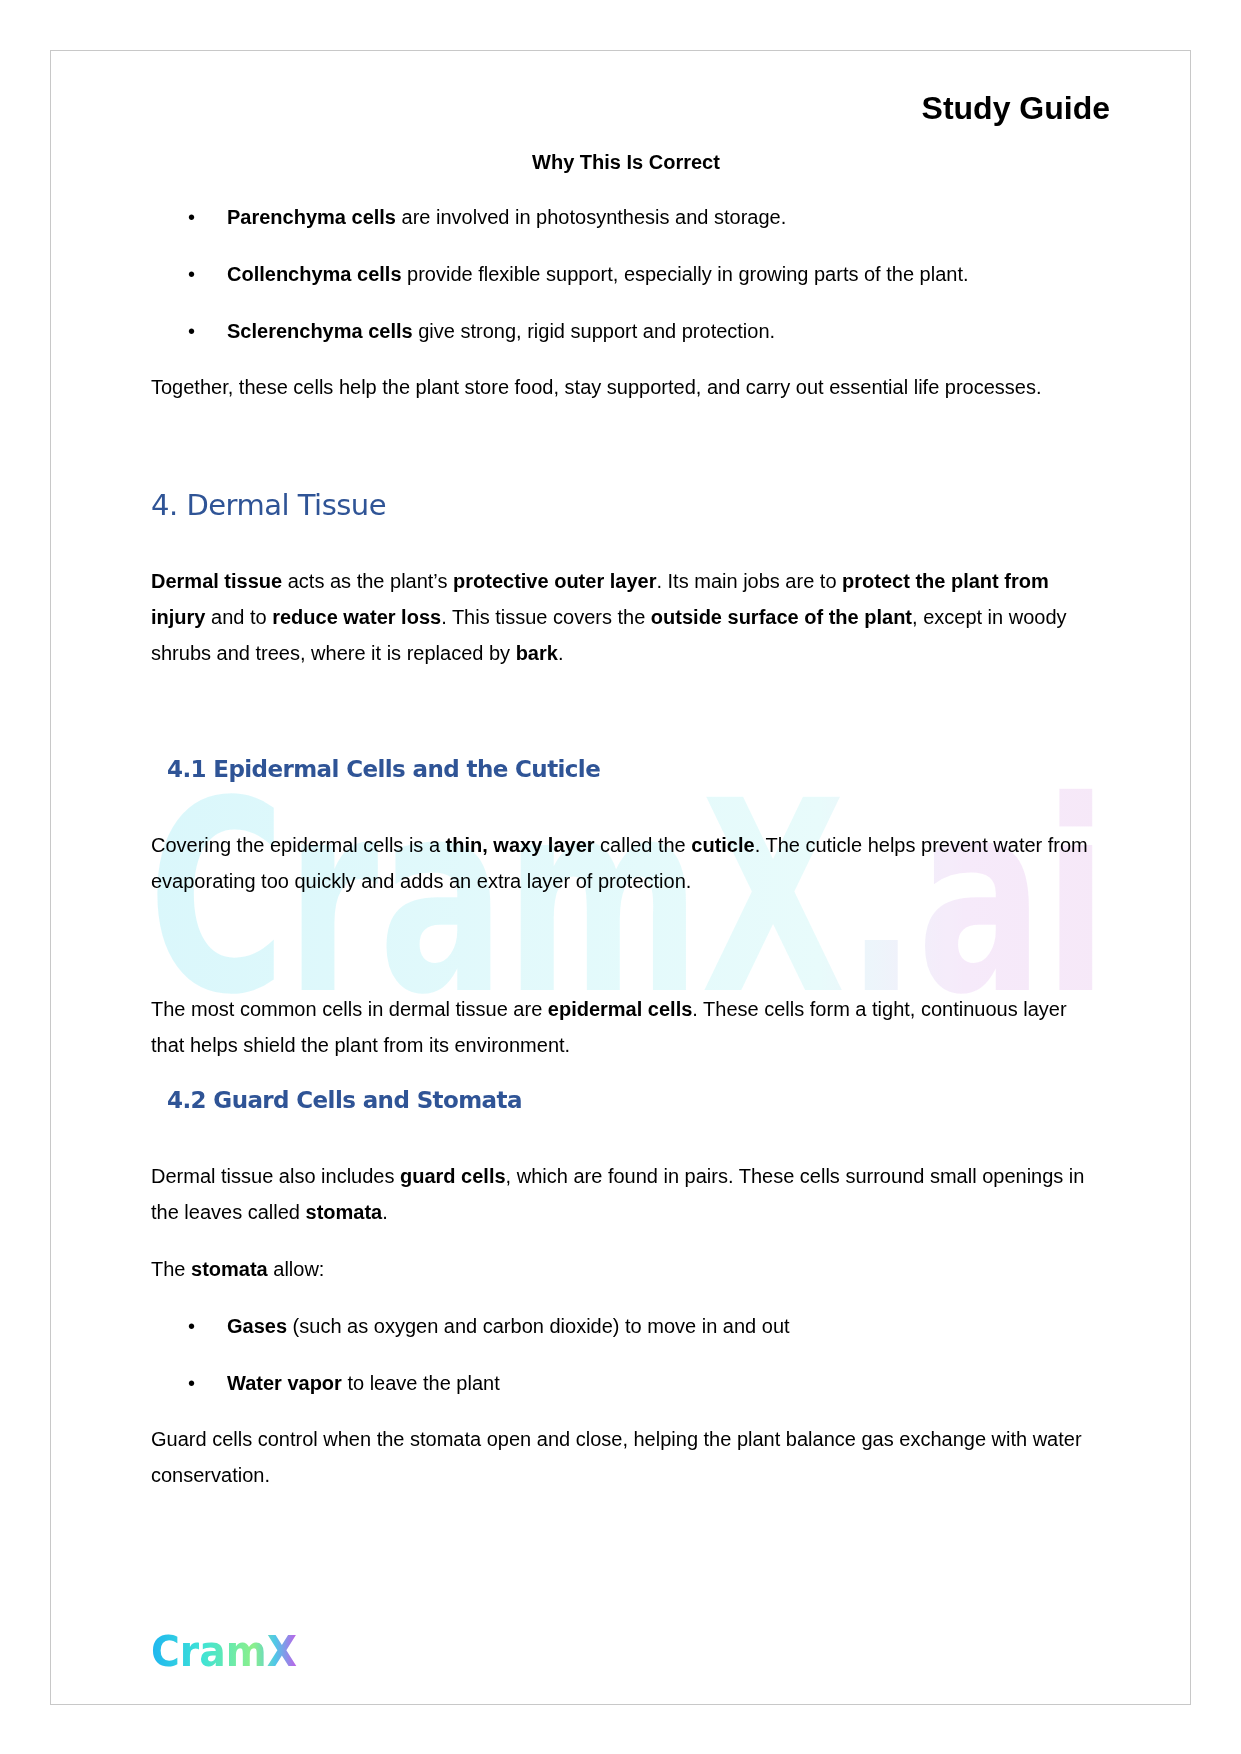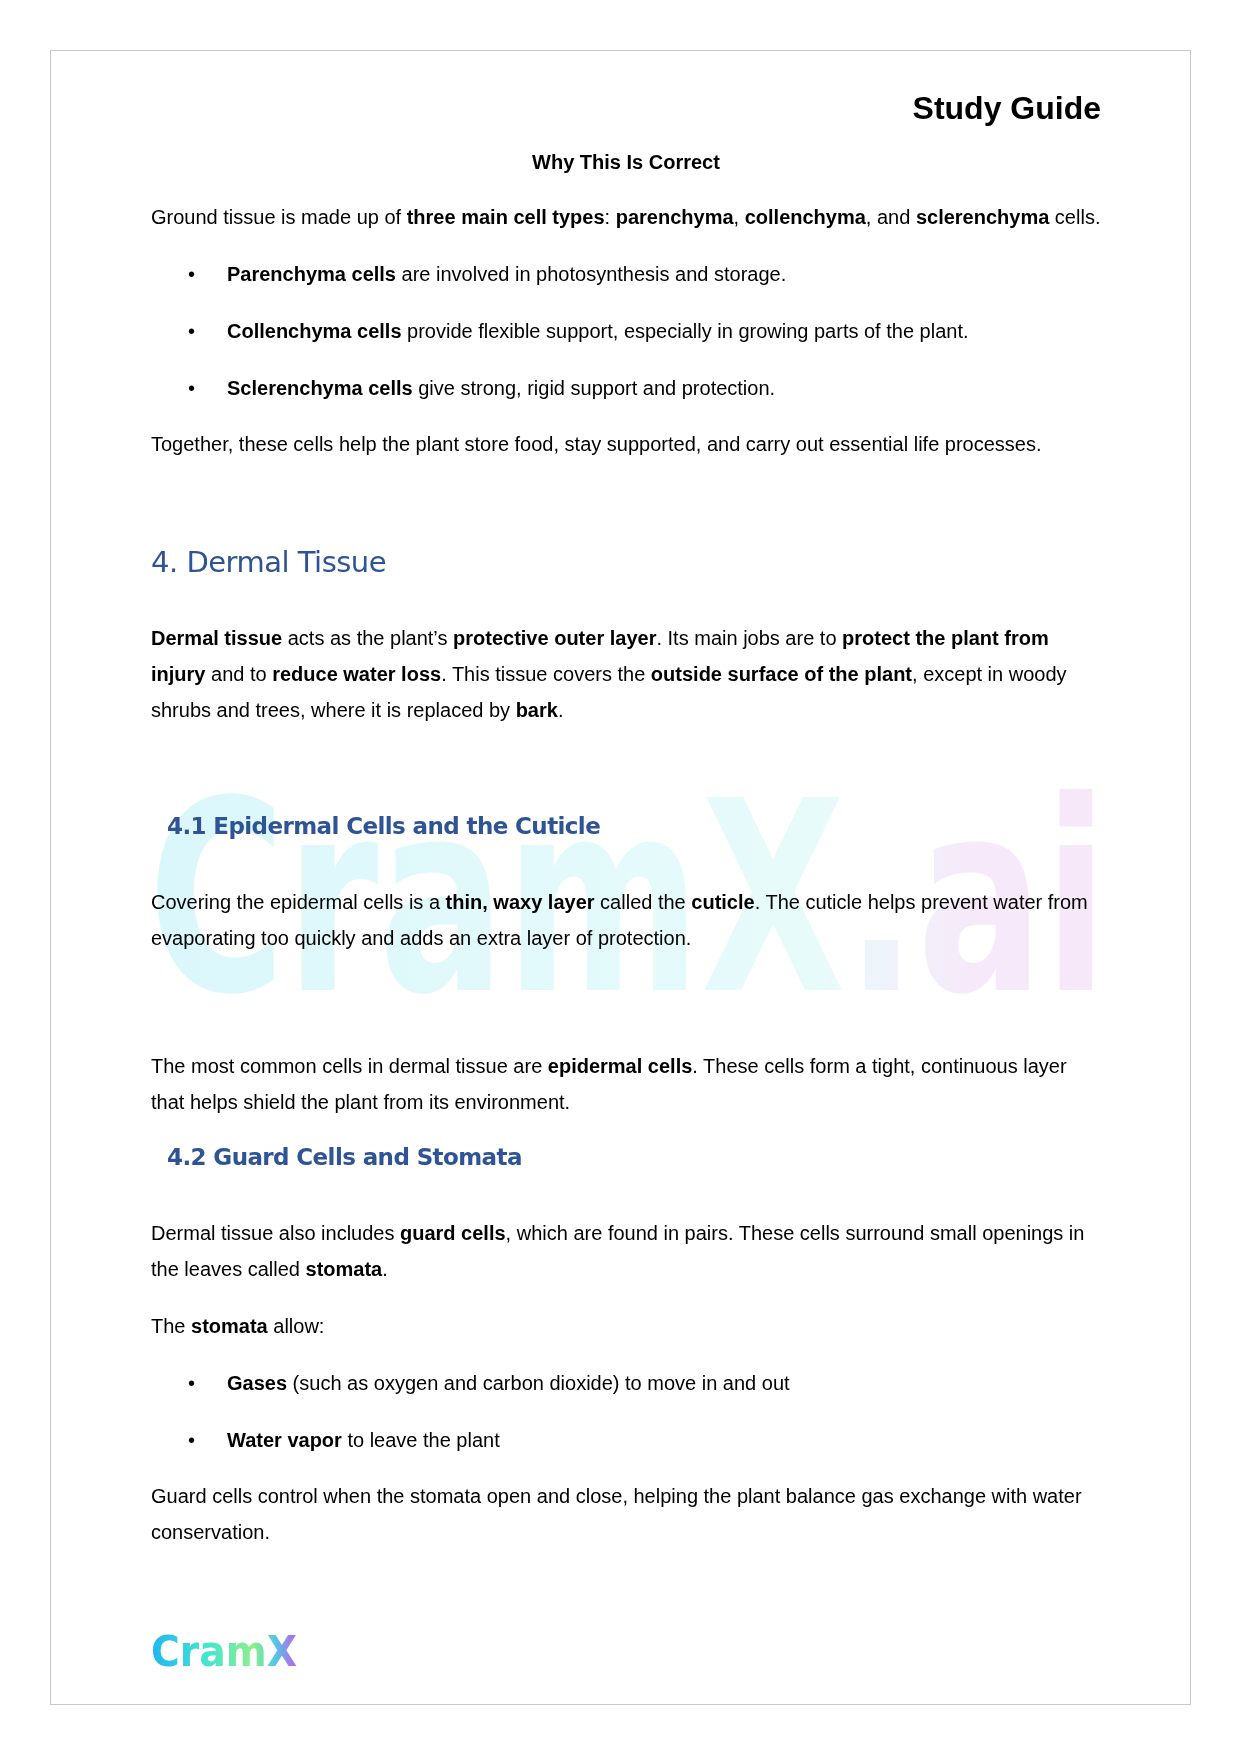--- a/index.html
+++ b/index.html
@@ -1,20 +1,20 @@
 <!DOCTYPE html>
 <html><head>
 <meta charset="utf-8">
 <style>
   html, body { margin: 0; padding: 0; background: #ffffff; }
   body { width: 1241px; height: 1754px; position: relative; overflow: hidden;
          font-family: "Liberation Sans", sans-serif; color: #000; }
   .page-border { position: absolute; left: 50px; top: 50px; width: 1141px; height: 1655px;
                  border: 1px solid #c8c8c8; box-sizing: border-box; }
-  .header-title { position: absolute; right: 140px; top: 88px; font-size: 32px; font-weight: bold;
+  .header-title { position: absolute; right: 131px; top: 88px; font-size: 32px; font-weight: bold;
                   margin: 0; line-height: 40px; text-align: right; }
   .content { position: absolute; left: 151px; top: 147px; width: 950px; }
   .p { font-size: 20px; line-height: 36px; margin: 0; }
   .b { font-weight: bold; }
   .h-sub { font-size: 20px; font-weight: bold; margin: 0; line-height: 30px; }
   .bullets { list-style: none; margin: 0; padding: 0; }
   .bullets li { position: relative; padding-left: 76px; font-size: 20px; line-height: 36px; }
   .bullets li .dot { position: absolute; left: 37px; top: 0; }
   .h1 { font-family: "DejaVu Sans", sans-serif; color: #2F5496; font-size: 29px; font-weight: normal;
         margin: 0; line-height: 40px; letter-spacing: -0.5px; }
@@ -41,21 +41,20 @@
       <stop offset="1" stop-color="#f6e6f8"></stop>
     </linearGradient>
   </defs>
   <text x="0" y="228" font-family="DejaVu Sans, sans-serif" font-weight="bold" font-size="265" fill="url(#wmg)" opacity="0.9" textLength="960" lengthAdjust="spacingAndGlyphs">CramX.ai</text>
 </svg>
 
 <div class="content">
 
   <p class="h-sub" style="margin-bottom:22px;text-align:center;">Why This Is Correct</p>
 
-  <p class="p" style="margin-bottom:21px;"><span>Ground tissue is made up of </span><span class="b">three main cell types</span><span>: </span><span class="b">parenchyma</span><span>, </span><span class="b">collenchyma</span><span>, and </span><span class="b">sclerenchyma</span><span> cells.</span></p>
 
   <ul class="bullets" style="margin-bottom:20px;">
     <li style="margin-bottom:21px;"><span class="dot">•</span><span class="b">Parenchyma cells</span><span> are involved in photosynthesis and storage.</span></li>
     <li style="margin-bottom:21px;"><span class="dot">•</span><span class="b">Collenchyma cells</span><span> provide flexible support, especially in growing parts of the plant.</span></li>
     <li><span class="dot">•</span><span class="b">Sclerenchyma cells</span><span> give strong, rigid support and protection.</span></li>
   </ul>
 
   <p class="p" style="margin-bottom:80px;">Together, these cells help the plant store food, stay supported, and carry out essential life processes.</p>
 
   <h2 class="h1" style="margin-bottom:38px;">4. Dermal Tissue</h2>

